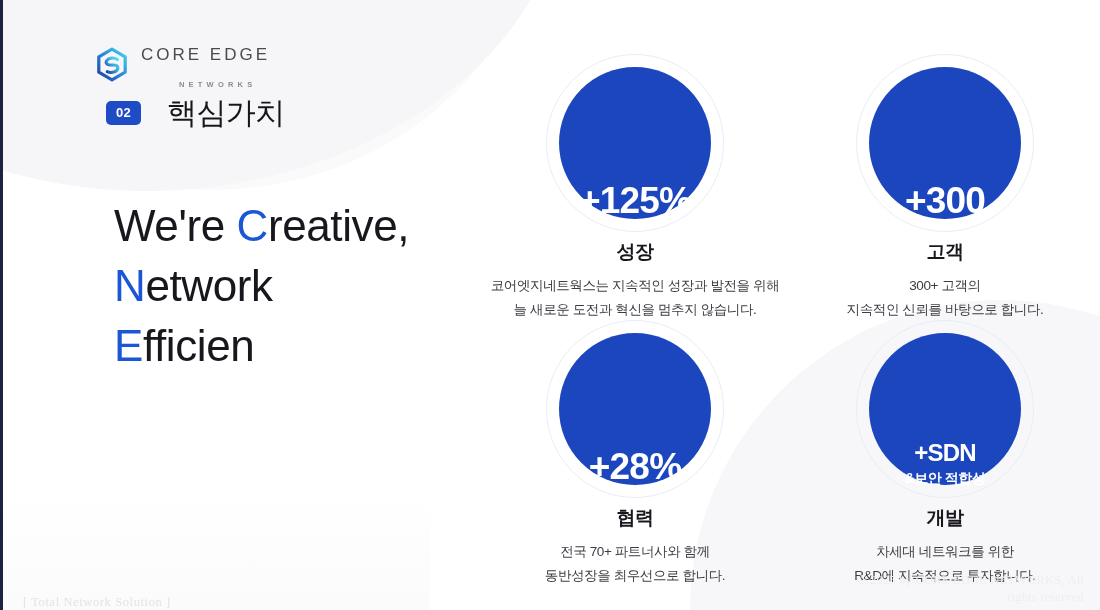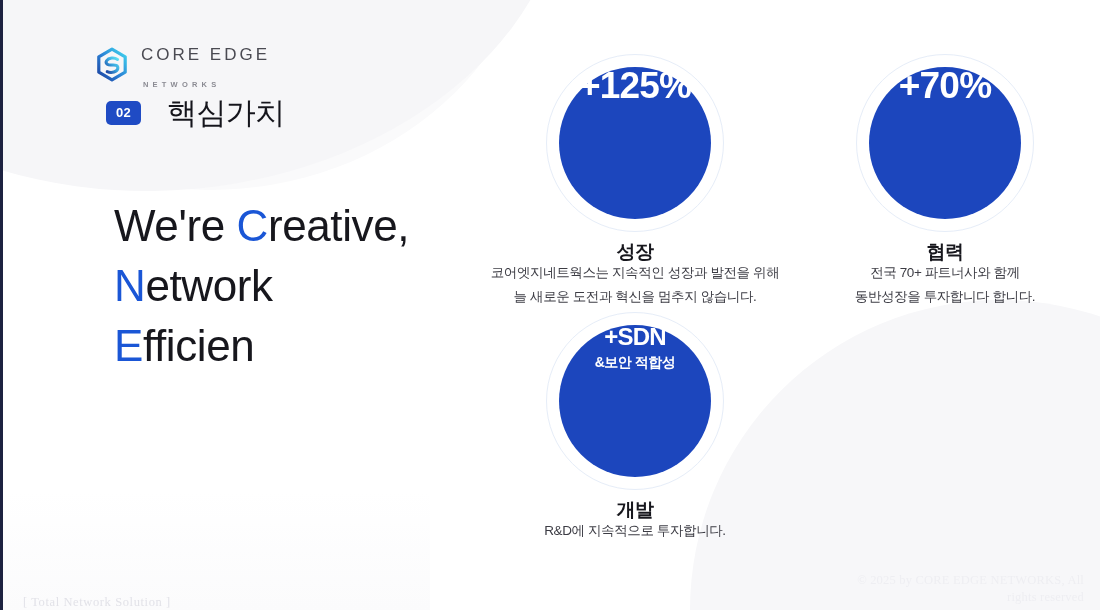--- a/index.html
+++ b/index.html
@@ -61,21 +61,21 @@
     display:flex; align-items:center; gap:9px;
   }
   .brand-mark { width:40px; height:40px; display:block; }
   .brand-word { display:flex; flex-direction:column; gap:18px; padding-top:2px; }
   .brand-name {
     font-size:17px; letter-spacing:3.0px; font-weight:500;
     color:#4a4a52; line-height:1;
   }
   .brand-sub {
     font-size:7.5px; letter-spacing:4.2px; font-weight:600;
-    color:#8b8b93; line-height:1; padding-left:2px;
+    color:#8b8b93; line-height:1; padding-left:2px;margin-left:36px;
   }
 
   .section-head {
     position:absolute; left:106px; top:98px;
     display:flex; align-items:center; gap:26px;
   }
   .section-num {
     background:#1f4bc4; color:#ffffff;
     font-size:13px; font-weight:700;
     padding:5px 10px 6px; border-radius:5px;
@@ -118,41 +118,42 @@
     width:178px; height:178px;
     border-radius:50%;
     border:1.5px solid #e6edf8;
   }
   .bubble {
     position:relative;
     width:152px; height:152px;
     border-radius:50%;
     background:#1c46bd;
     display:flex; flex-direction:column;
-    align-items:center; justify-content:flex-start;
+    align-items:center; justify-content:flex-end;
     color:#ffffff;
   }
   .bubble-main {
     font-size:37px; font-weight:700;
     letter-spacing:-0.8px; line-height:1;
   }
   .bubble-sub {
     font-size:14px; font-weight:700;
     letter-spacing:-0.5px; line-height:1;
     margin-top:6px;
   }
   .bubble.two-line .bubble-main { font-size:24px; }
 
   .stat-label {
     margin-top:18px;
     font-size:19px; font-weight:700;
     color:#17171d; letter-spacing:-0.5px;
     line-height:1;
   }
   .stat-desc {
+    margin-top:13px;
     font-size:13.5px; font-weight:400;
     color:#3c3c44; text-align:center;
     line-height:24px; letter-spacing:-0.4px;
   }
 
   
   .foot-left {
     position:absolute; left:23px; bottom:0;
     font-family:"Liberation Serif", serif;
     font-size:12.5px; color:#e2e2e8;
@@ -225,45 +226,59 @@
           <span class="bubble-main">+125%</span>
         </div>
       </div>
       <div class="stat-label">성장</div>
       <div class="stat-desc">
         <div>코어엣지네트웍스는 지속적인 성장과 발전을 위해</div>
         <div>늘 새로운 도전과 혁신을 멈추지 않습니다.</div>
       </div>
     </div>
 
-
     <div class="stat">
       <div class="bubble-wrap">
         <div class="bubble-ring"></div>
         <div class="bubble">
-          <span class="bubble-main">+70%</span>
+          <span class="bubble-main">+300</span>
+        </div>
+      </div>
+      <div class="stat-label">고객</div>
+      <div class="stat-desc">
+        <div>300+ 고객의</div>
+        <div>지속적인 신뢰를 바탕으로 합니다.</div>
+      </div>
+    </div>
+
+    <div class="stat">
+      <div class="bubble-wrap">
+        <div class="bubble-ring"></div>
+        <div class="bubble">
+          <span class="bubble-main">+28%</span>
         </div>
       </div>
       <div class="stat-label">협력</div>
       <div class="stat-desc">
         <div>전국 70+ 파트너사와 함께</div>
-        <div>동반성장을 투자합니다 합니다.</div>
+        <div>동반성장을 최우선으로 합니다.</div>
       </div>
     </div>
 
     <div class="stat">
       <div class="bubble-wrap">
         <div class="bubble-ring"></div>
         <div class="bubble two-line">
           <span class="bubble-main">+SDN</span>
           <span class="bubble-sub">&amp;보안 적합성</span>
         </div>
       </div>
       <div class="stat-label">개발</div>
       <div class="stat-desc">
+        <div>차세대 네트워크를 위한</div>
         <div>R&amp;D에 지속적으로 투자합니다.</div>
       </div>
     </div>
 
   </div>
 
   <div class="foot-left">[ Total Network Solution ]</div>
   <div class="foot-right">© 2025 by CORE EDGE NETWORKS, All rights reserved</div>
 
 </div>

